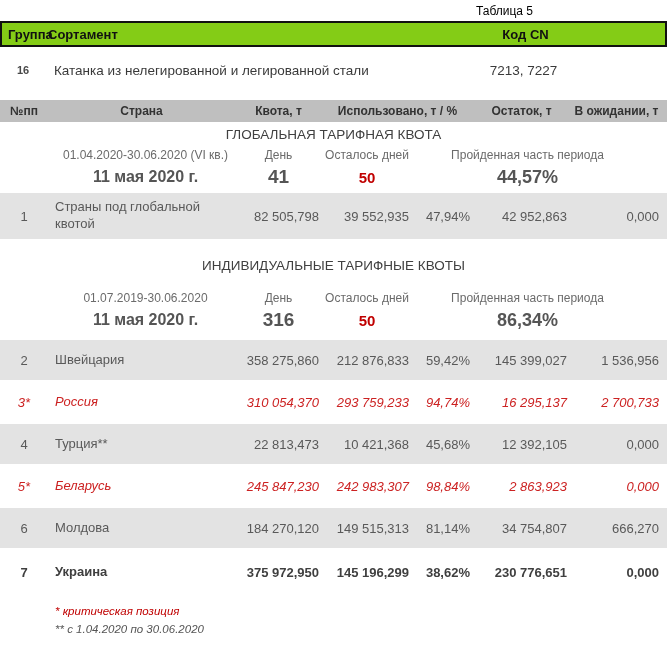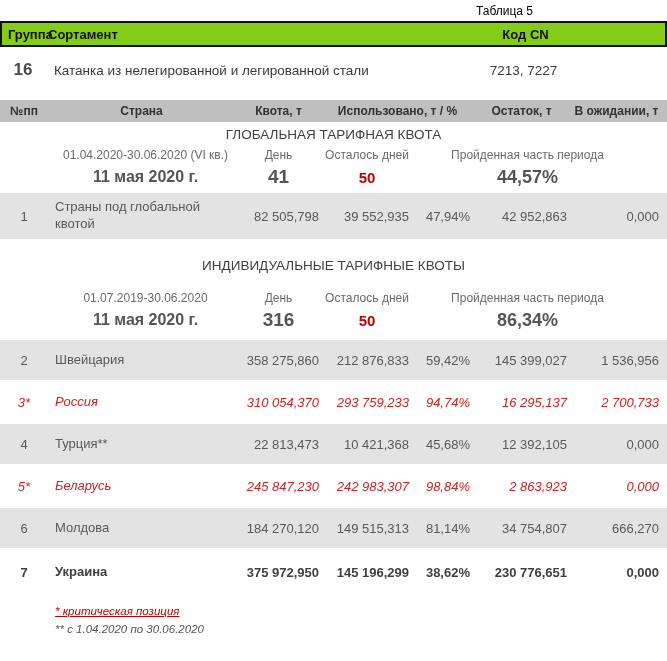--- a/index.html
+++ b/index.html
@@ -13,21 +13,21 @@
              font-size: 12px; color: #000; }
 
   
   .prod-grid { display: grid; grid-template-columns: 46px 362px 259px; align-items: center; }
   .prod-header { margin-top: 3px; background: #84cc16; border: 2px solid #111;
                  height: 26px; font-weight: bold; font-size: 13px; color: #111; }
   .prod-header .h-group { padding-left: 6px; }
   .prod-header .h-sort  { text-align: left; }
   .prod-header .h-code  { text-align: center; padding-right: 28px; }
   .prod-row { margin-top: 10px; height: 26px; font-size: 13.5px; color: #3a3a3a; }
-  .prod-row .r-group { text-align: center; font-weight: bold; font-size: 17px; color: #4a4a4a; }
+  .prod-row .r-group { text-align: center; font-weight: bold; font-size: 11px; color: #4a4a4a; }
   .prod-row .r-sort  { padding-left: 8px; }
   .prod-row .r-code  { text-align: center; padding-right: 28px; }
 
   
   .qhead { margin-top: 17px; display: grid; grid-template-columns: 48px 187px 87px 151px 97px 97px;
            background: #bfbfbf; height: 22px; align-items: center;
            font-weight: bold; font-size: 12px; color: #333; }
   .qhead .h-num { text-align: center; }
   .qhead .h-country { text-align: center; }
   .qhead .h-quota { text-align: center; }
@@ -61,21 +61,21 @@
   .row .c-pend { text-align: right; padding-right: 8px; }
   .gray { background: #e3e3e3; }
   .h40 { height: 40px; }
   .h46 { height: 46px; margin-top: 3px; }
   .red-row { color: #cc2222; font-style: italic; }
   .bold-row { font-weight: bold; color: #3f3f3f; margin-top: 4px; }
   .rows-start { margin-top: 7px; }
 
   
   .footnotes { margin-top: 10px; margin-left: 55px; font-size: 11.5px; font-style: italic; line-height: 18px; }
-  .fn-critical { color: #c00000; text-decoration: underline; }
+  .fn-critical { color: #c00000; }
   .fn-period { color: #555; }
 </style>
 </head>
 <body>
 
 <div class="page">
 
   <div class="caption">Таблица 5</div>
 
   <div class="prod-grid prod-header">

